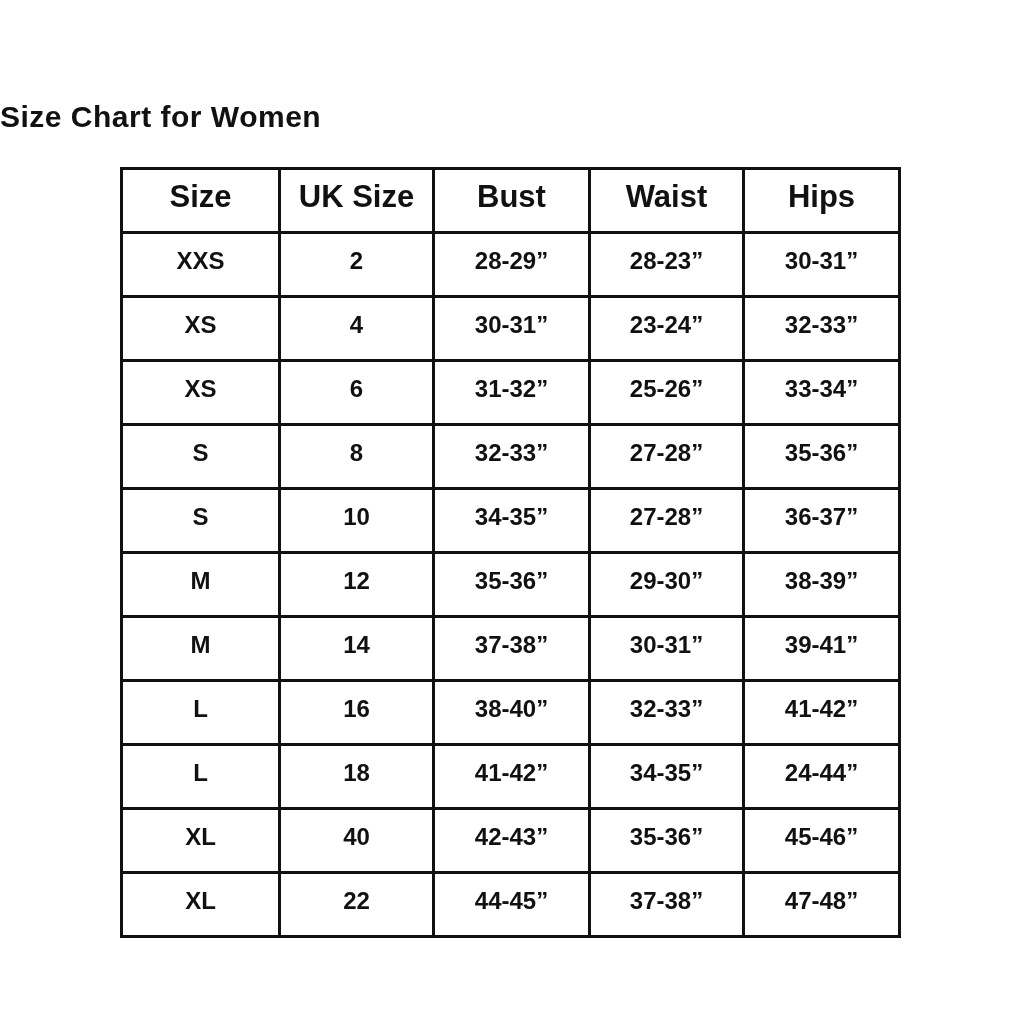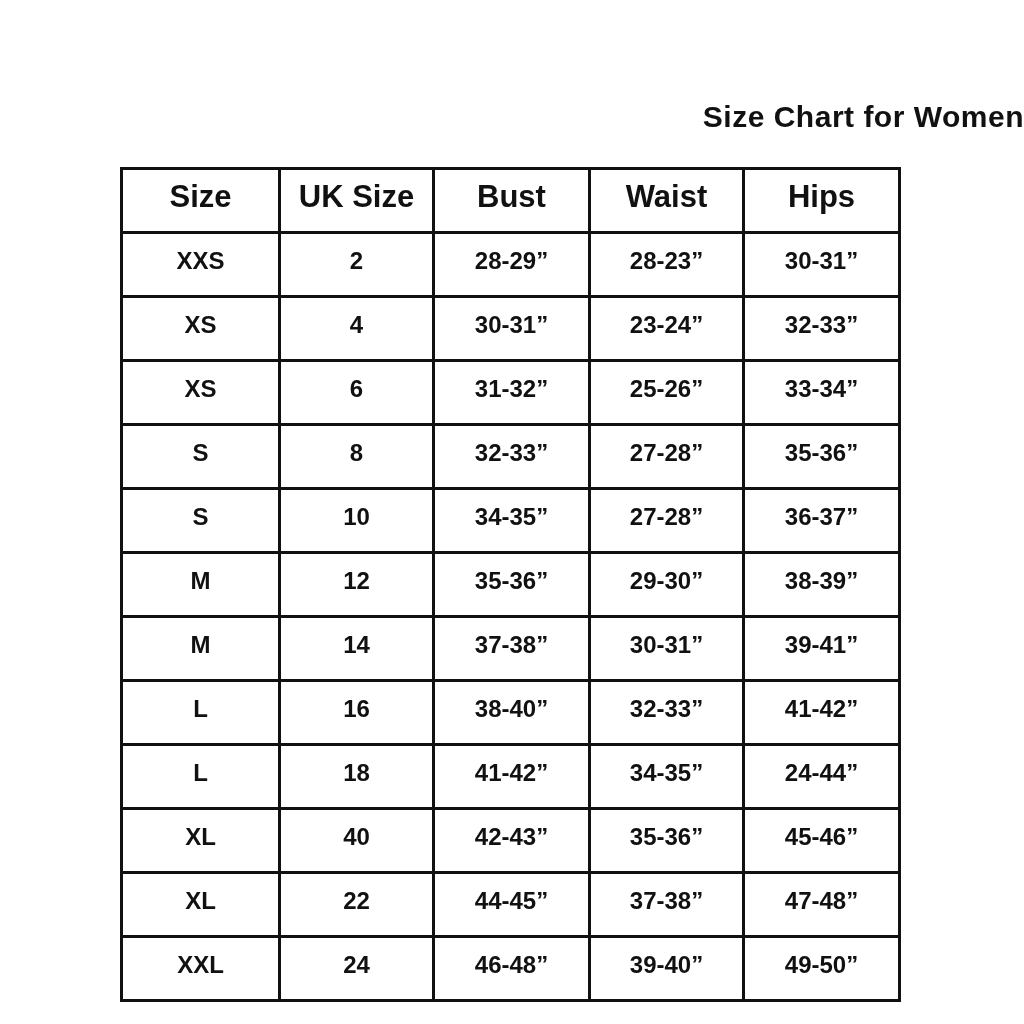--- a/index.html
+++ b/index.html
@@ -12,21 +12,21 @@
     height: 1024px;
     position: relative;
     font-family: "Liberation Sans", sans-serif;
     color: #111111;
   }
   .page-title {
     position: absolute;
     top: 100px;
     left: 0;
     width: 1024px;
-    text-align: right;
+    text-align: left;
     font-size: 30px;
     font-weight: bold;
     letter-spacing: 0.5px;
     color: #111111;
   }
   table.size-chart {
     position: absolute;
     left: 120px;
     top: 167px;
     width: 778px;
@@ -146,21 +146,14 @@
         <td>35-36”</td>
         <td>45-46”</td>
       </tr>
       <tr>
         <td>XL</td>
         <td>22</td>
         <td>44-45”</td>
         <td>37-38”</td>
         <td>47-48”</td>
       </tr>
-      <tr>
-        <td>XXL</td>
-        <td>24</td>
-        <td>46-48”</td>
-        <td>39-40”</td>
-        <td>49-50”</td>
-      </tr>
     </tbody>
 </table>
 
 </body></html>

